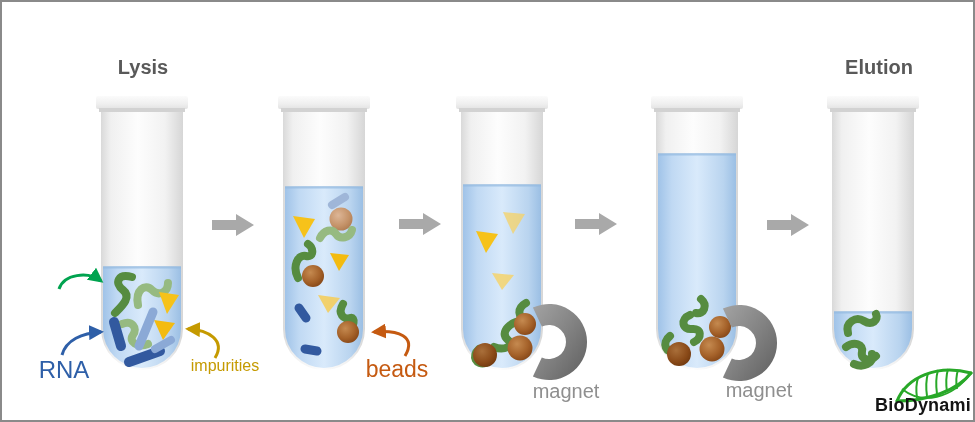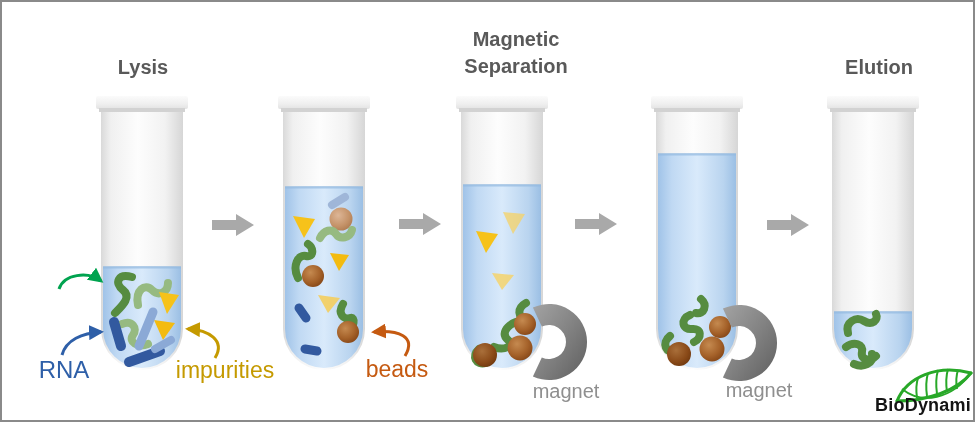--- a/index.html
+++ b/index.html
@@ -26,21 +26,21 @@
   }
   .anno{
     position:absolute;
     transform:translateX(-50%);
     text-align:center;
     font-weight:400;
     white-space:nowrap;
   }
   .anno-gdna{color:#00a34f;font-size:23px;}
   .anno-rna{color:#2e5fa8;font-size:24px;}
-  .anno-impurities{color:#c59a00;font-size:23px;}
+  .anno-impurities{color:#c59a00;font-size:16px;}
   .anno-beads{color:#c55a11;font-size:23px;}
   .anno-magnet{color:#8f8f8f;font-size:20px;text-align:right;}
   .logo-text{
     position:absolute;
     transform:translateX(-50%);
     font-size:18px;
     font-weight:700;
     color:#141414;
     letter-spacing:0.2px;
     white-space:nowrap;
@@ -220,22 +220,20 @@
       <path d="M900,387 C920,403 950,397 969,371" stroke="#28a828" stroke-width="1.8" fill="none"></path>
       <path d="M915,396 C914,389 914,382 916,376" stroke="#28a828" stroke-width="2" fill="none"></path>
       <path d="M925,394 C924,387 924,378 926,371" stroke="#28a828" stroke-width="2" fill="none"></path>
       <path d="M935,392 C934,385 934,375 936,368" stroke="#28a828" stroke-width="2" fill="none"></path>
       <path d="M945,390 C944,383 944,374 946,367" stroke="#28a828" stroke-width="2" fill="none"></path>
       <path d="M955,387 C954,381 954,374 956,368" stroke="#28a828" stroke-width="2" fill="none"></path>
     </g>
   </svg>
 
   <div class="step-title" style="left:141px;top:52px;">Lysis</div>
-  <div class="step-title" style="left:514px;top:24px;">Magnetic
-Separation</div>
   <div class="step-title" style="left:877px;top:52px;">Elution</div>
 
   <div class="anno anno-rna" style="left:62px;top:354px;">RNA</div>
   <div class="anno anno-impurities" style="left:223px;top:355px;">impurities</div>
   <div class="anno anno-beads" style="left:395px;top:354px;text-align:center;">beads</div>
   <div class="anno anno-magnet" style="left:564px;top:378px;">magnet</div>
   <div class="anno anno-magnet" style="left:757px;top:377px;">magnet</div>
 
   <div class="logo-text" style="left:921px;top:393px;">BioDynami</div>
 </div>

